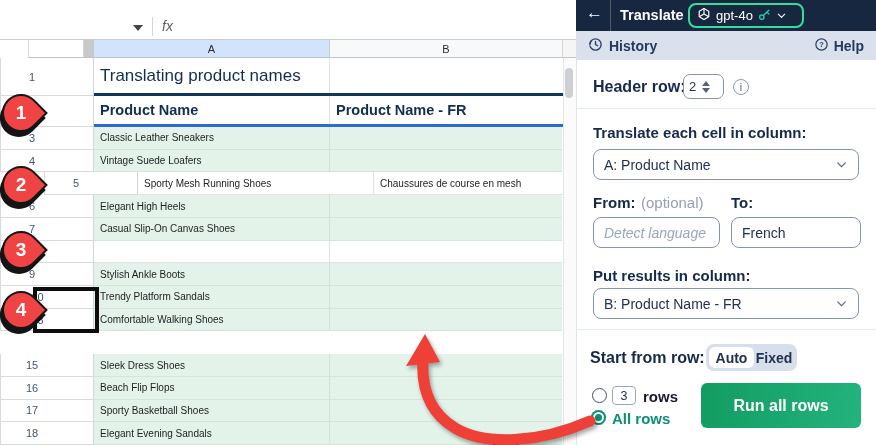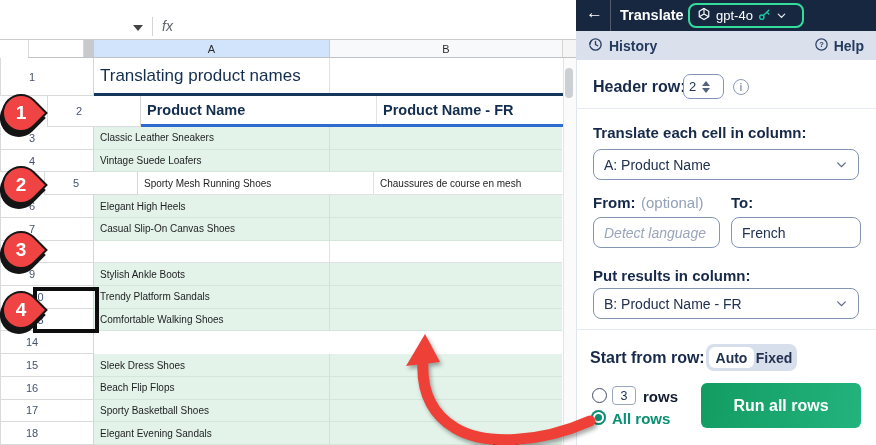--- a/index.html
+++ b/index.html
@@ -166,21 +166,21 @@
   <div class="abs" id="rows">
       <div class="srow title" style="height: 38px;">
         <div class="rowhead" style="height: 38px;">
           <span>1</span>
         </div>
         <div class="cells">
           <div class="cell a">Translating product names</div>
           <div class="cell b"></div>
         </div>
       </div>
-      <div class="srow colhead" style="height: 31px; padding-left: 47px;">
+      <div class="srow colhead" style="height: 31px;">
         <div class="rowhead" style="height: 31px;">
           <span>2</span>
         </div>
         <div class="cells">
           <div class="cell a">Product Name</div>
           <div class="cell b">Product Name - FR</div>
         </div>
       </div>
       <div class="srow green" style="height: 22.72px;">
         <div class="rowhead" style="height: 22.72px;">
@@ -259,23 +259,20 @@
         <div class="rowhead" style="height: 22.72px;">
           <span class="tri-down"></span>
           <span>13</span>
         </div>
         <div class="cells">
           <div class="cell a">Comfortable Walking Shoes</div>
           <div class="cell b"></div>
         </div>
       </div>
       <div class="srow green" style="height: 22.72px;">
-        <div class="rowhead" style="height: 22.72px;">
-          <span>14</span>
-        </div>
       </div>
       <div class="srow green" style="height: 22.72px;">
         <div class="rowhead" style="height: 22.72px;">
           <span>15</span>
         </div>
         <div class="cells">
           <div class="cell a">Sleek Dress Shoes</div>
           <div class="cell b"></div>
         </div>
       </div>

